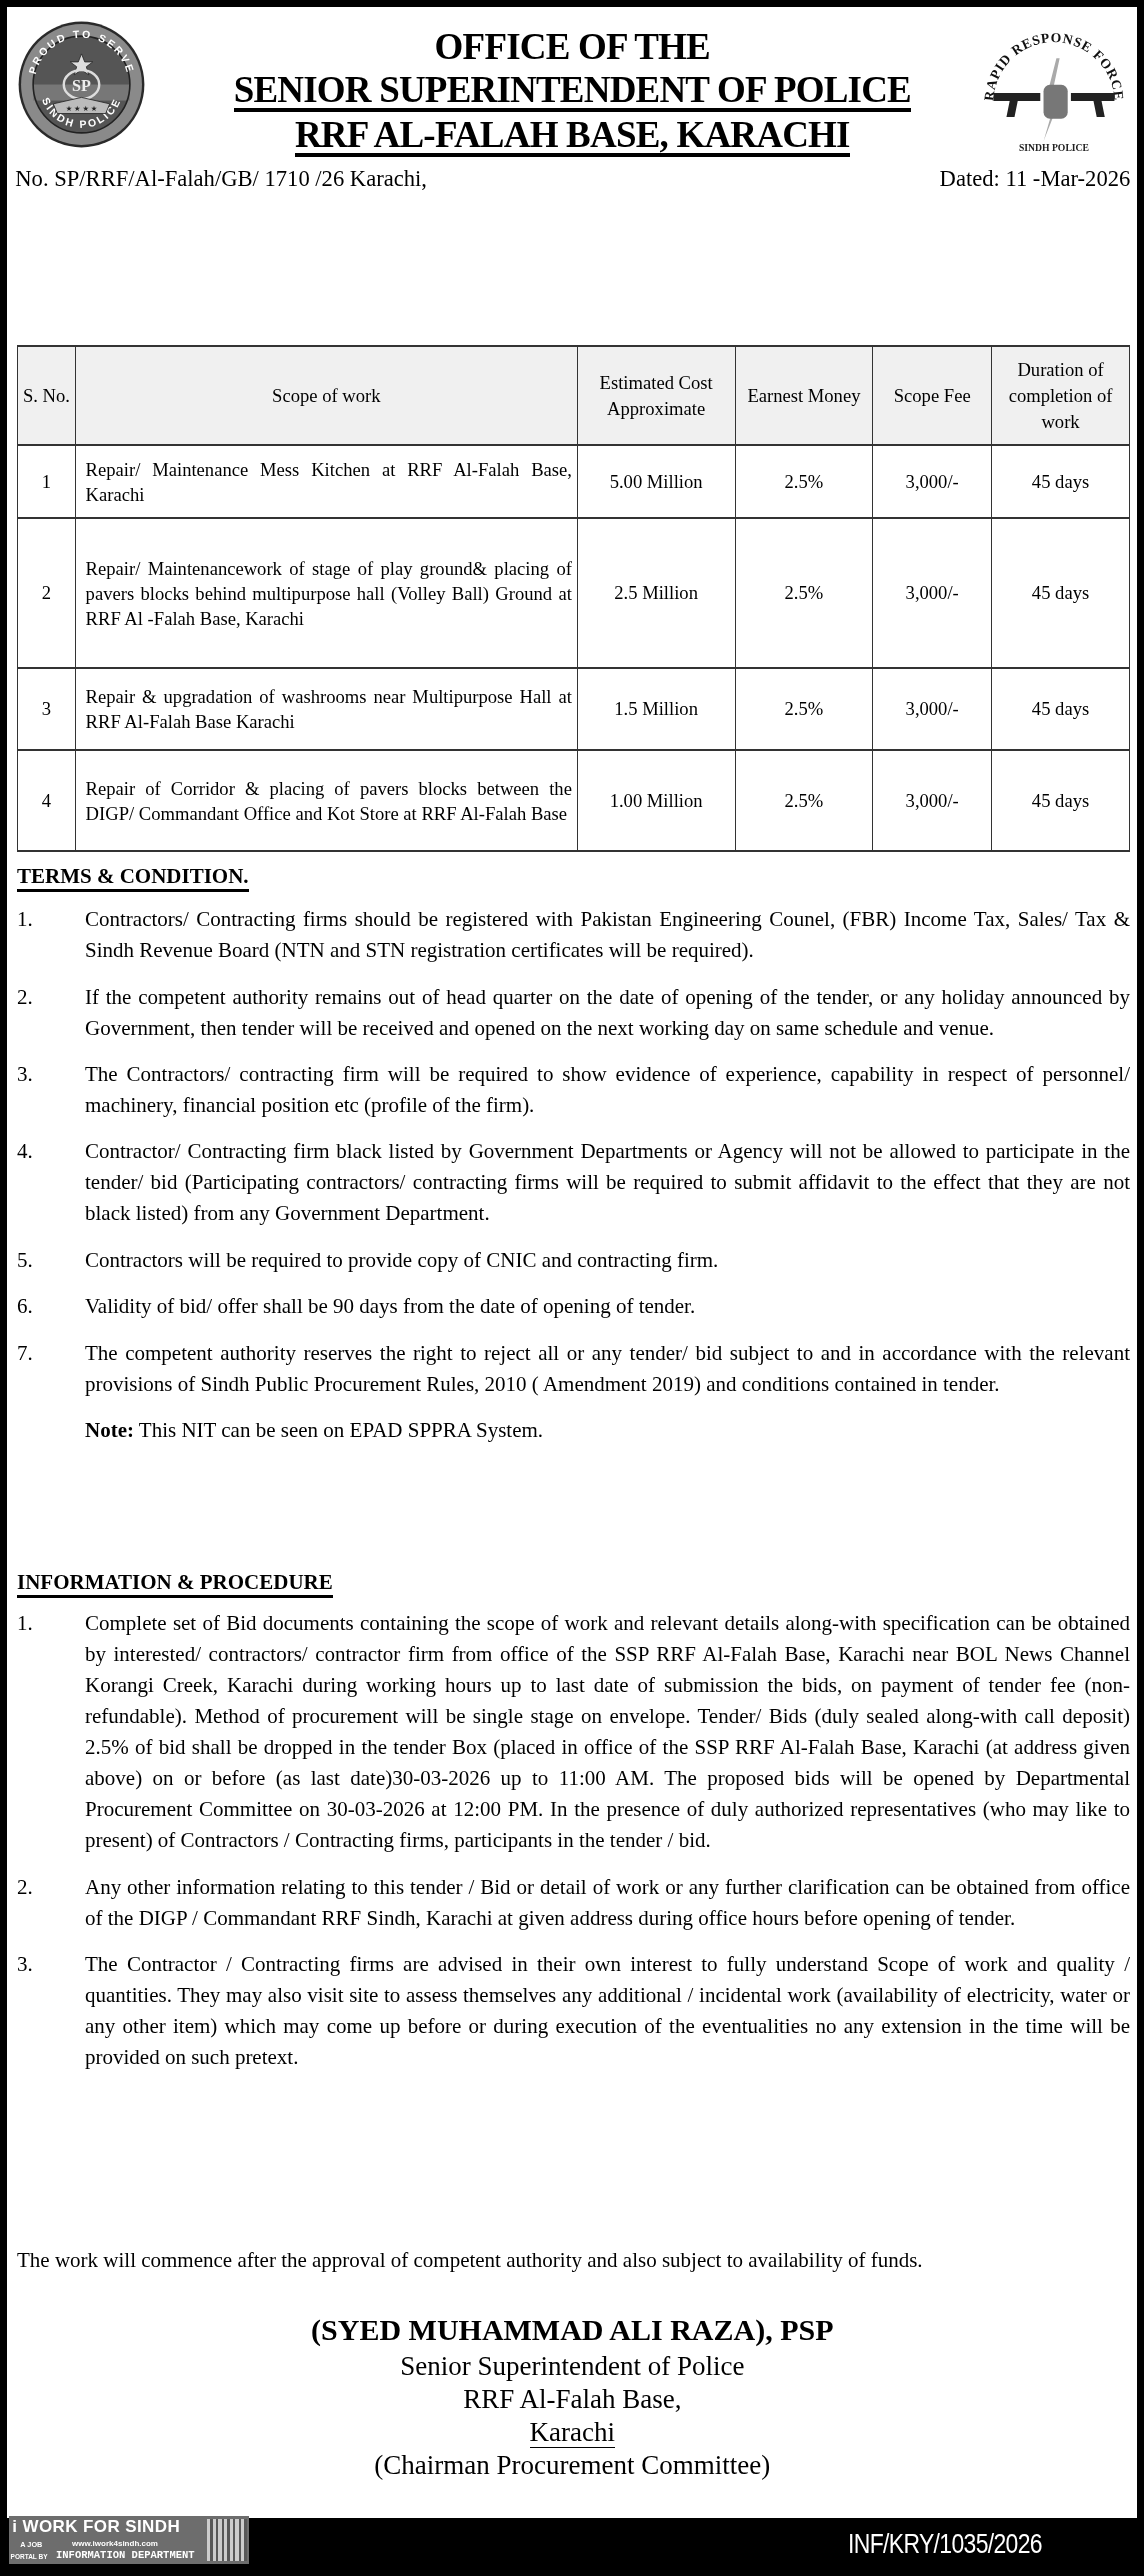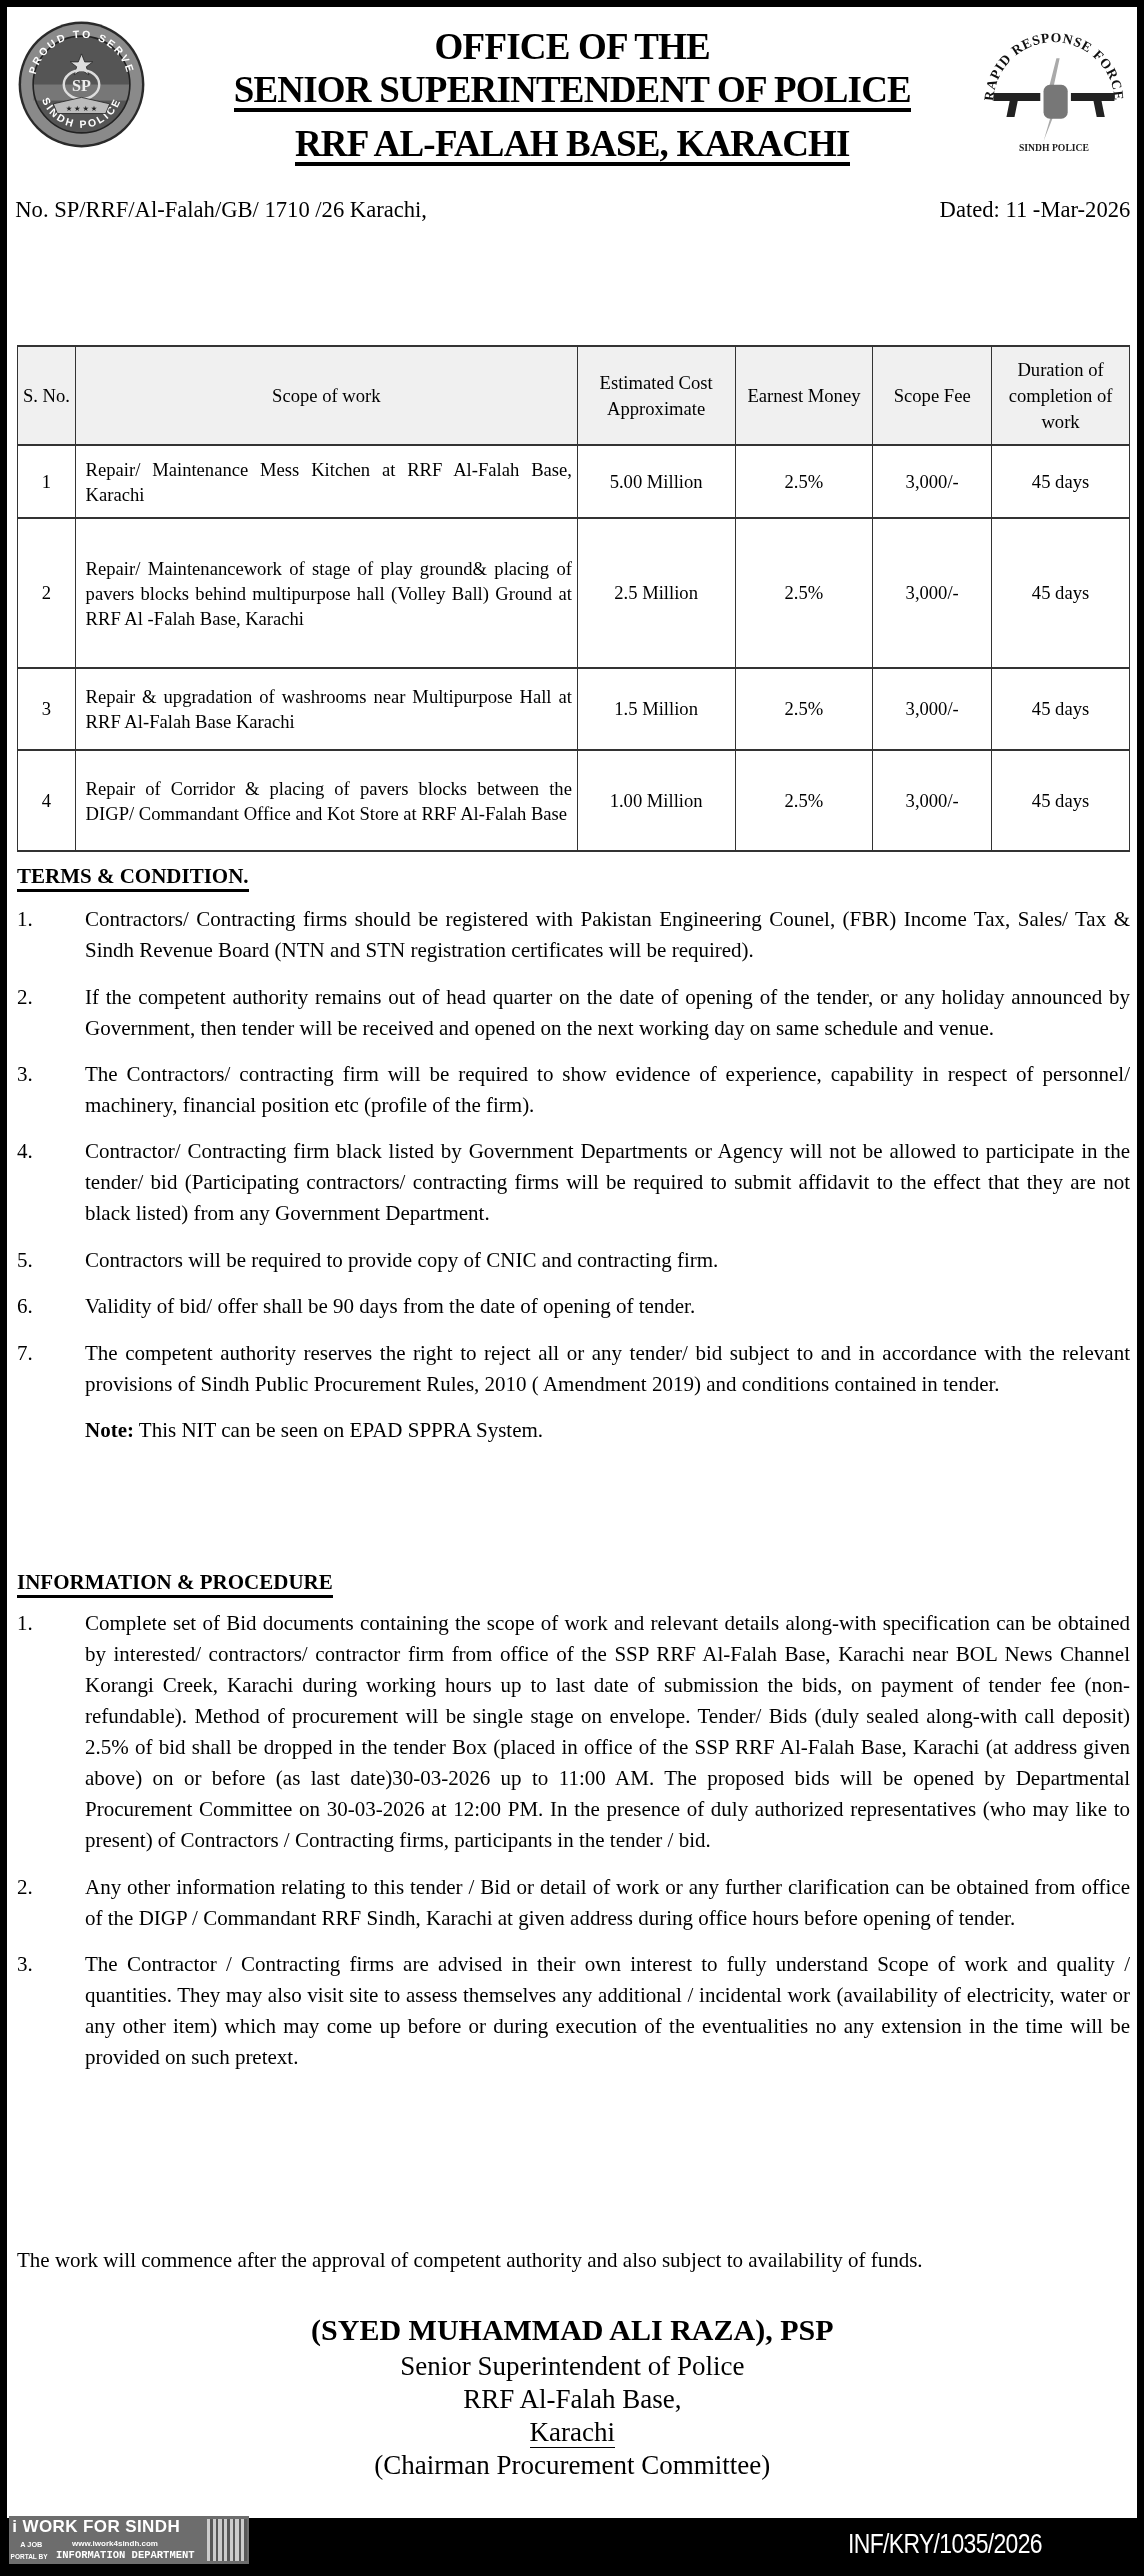--- a/index.html
+++ b/index.html
@@ -23,28 +23,28 @@
       width: 154px; height: 137px;
     }
     .hdr-line {
       position: absolute; left: 0; width: 1130px;
       text-align: center; font-weight: bold;
       font-family: "Liberation Serif", serif;
       letter-spacing: -0.8px;
     }
     .hdr-1 { top: 18px; font-size: 37px; }
     .hdr-2 { top: 61px; font-size: 37px; }
-    .hdr-3 { top: 115px; font-size: 37px; }
+    .hdr-3 { top: 106px; font-size: 37px; }
     .hdr-2 span, .hdr-3 span {
       border-bottom: 4px solid #000; padding-bottom: 0px; display: inline-block; line-height: 37px;
     }
 
     .ref-row {
       position: absolute; left: 8px; width: 1115px; top: 159px;
-      font-size: 22.6px; display: flex; justify-content: space-between; margin-top: 31px;
+      font-size: 22.6px; display: flex; justify-content: space-between;
     }
 
     
     .banner {
       position: absolute; left: 20px; top: 200px;
       width: 1095px; height: 129px;
       background: #000; border-radius: 40px / 65px;
       color: #fff; text-align: center;
       font-size: 73px; font-weight: bold; letter-spacing: 0px;
       line-height: 121px; padding-top: 0px;

